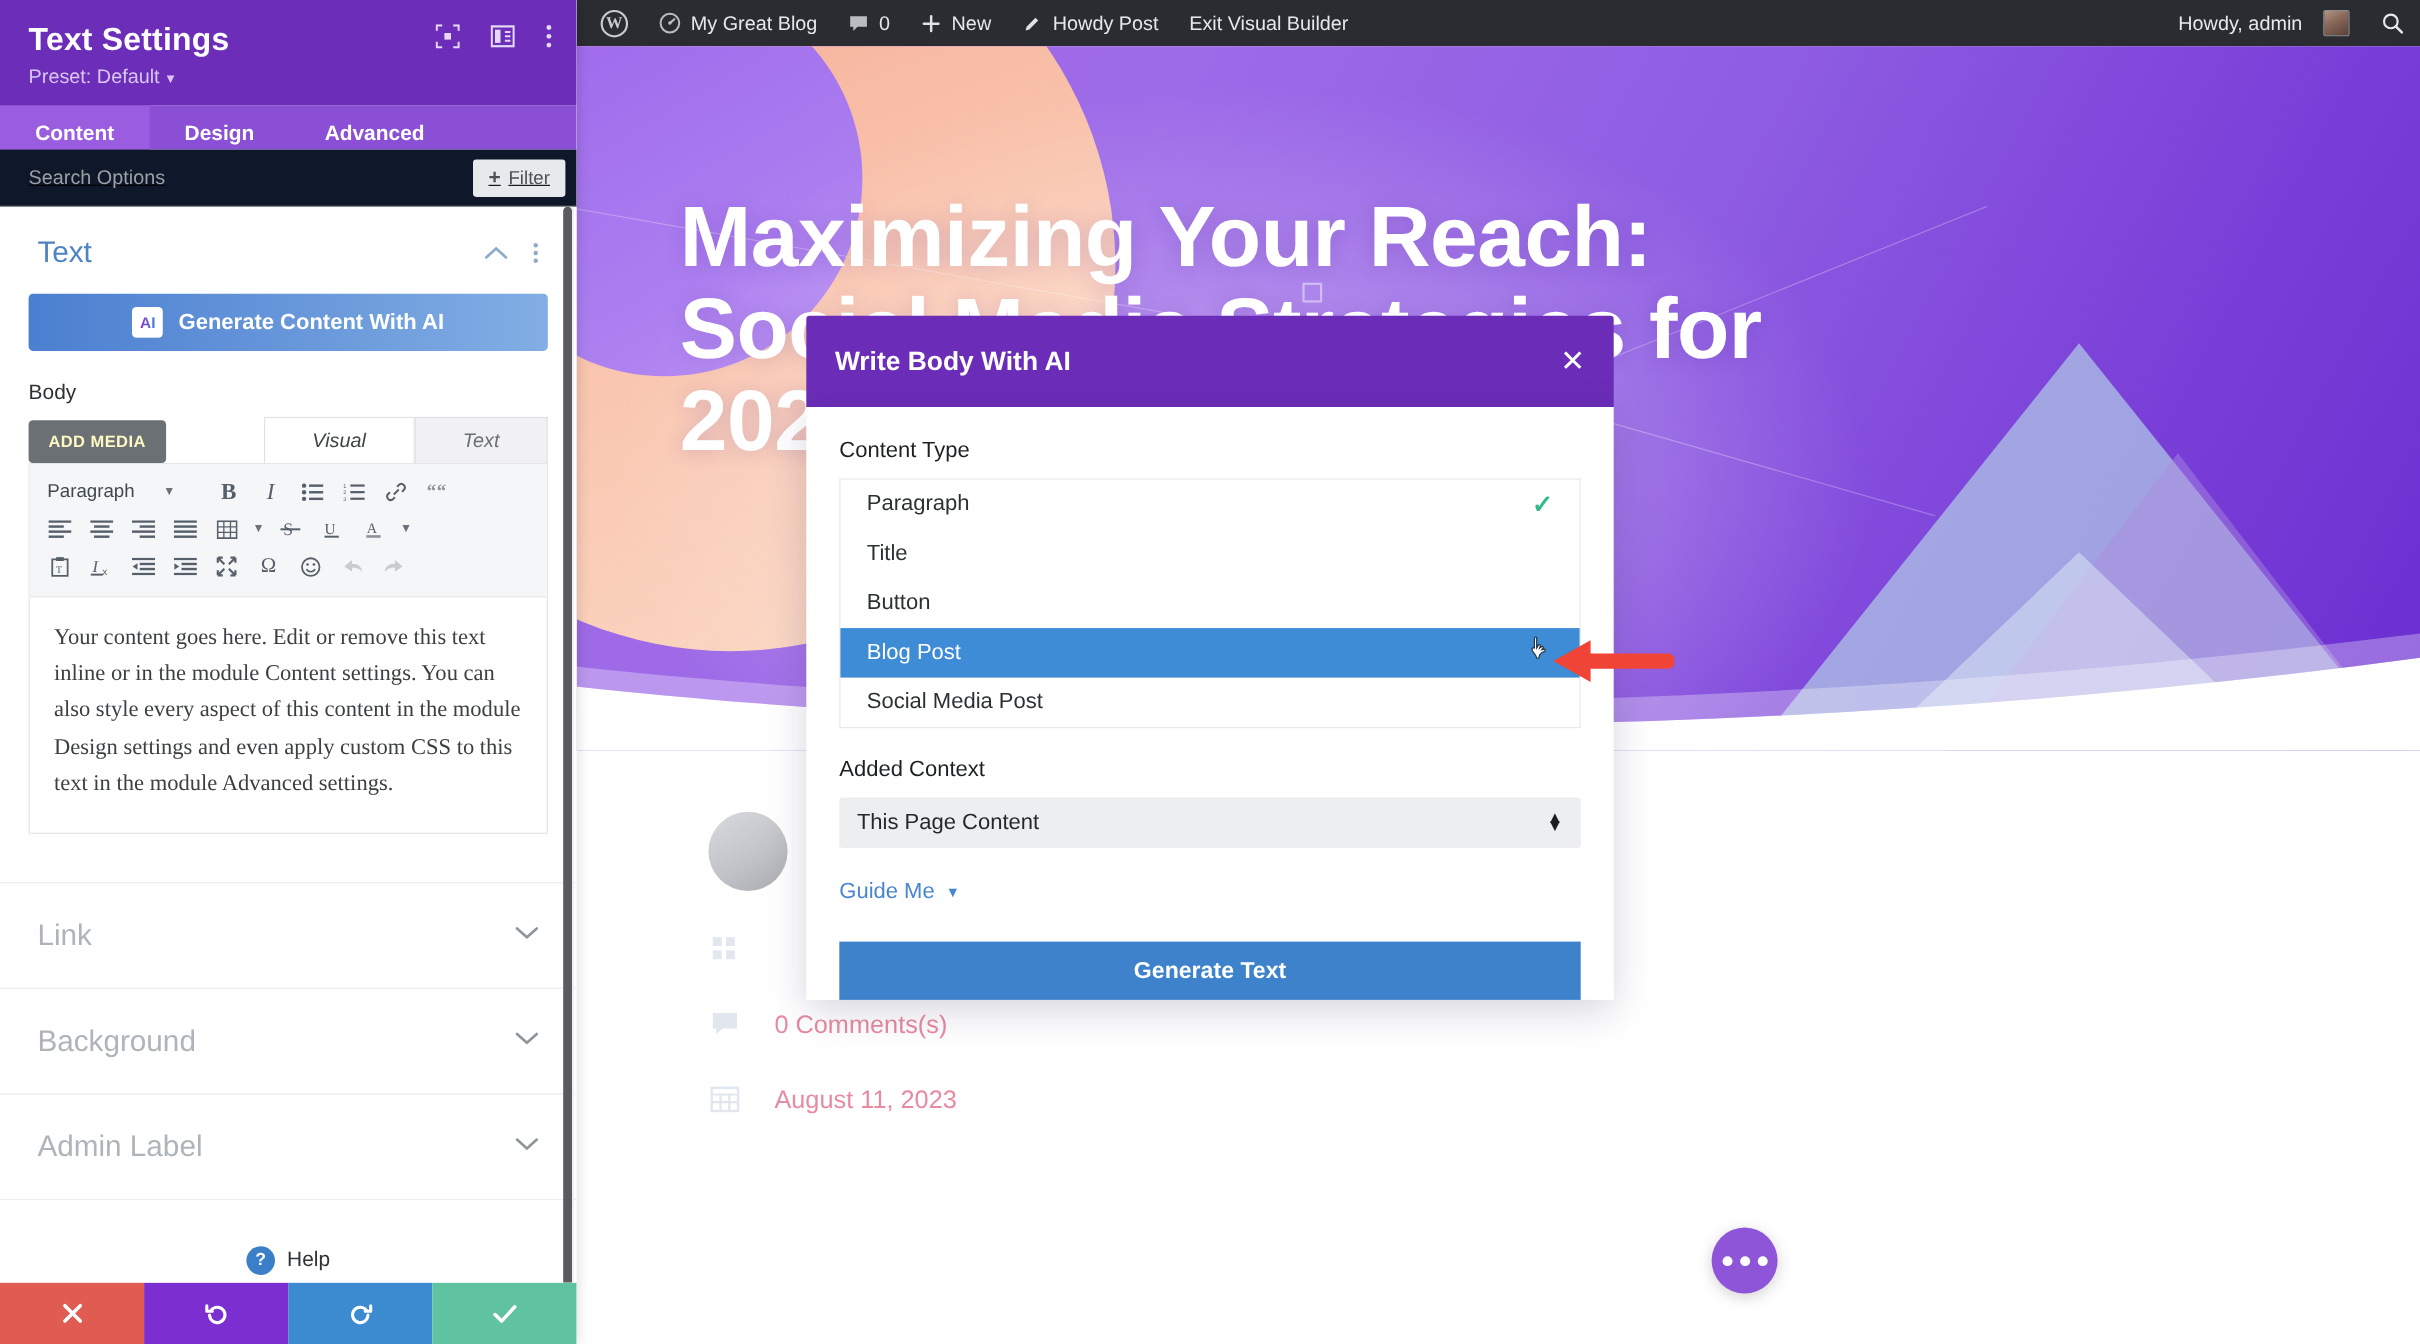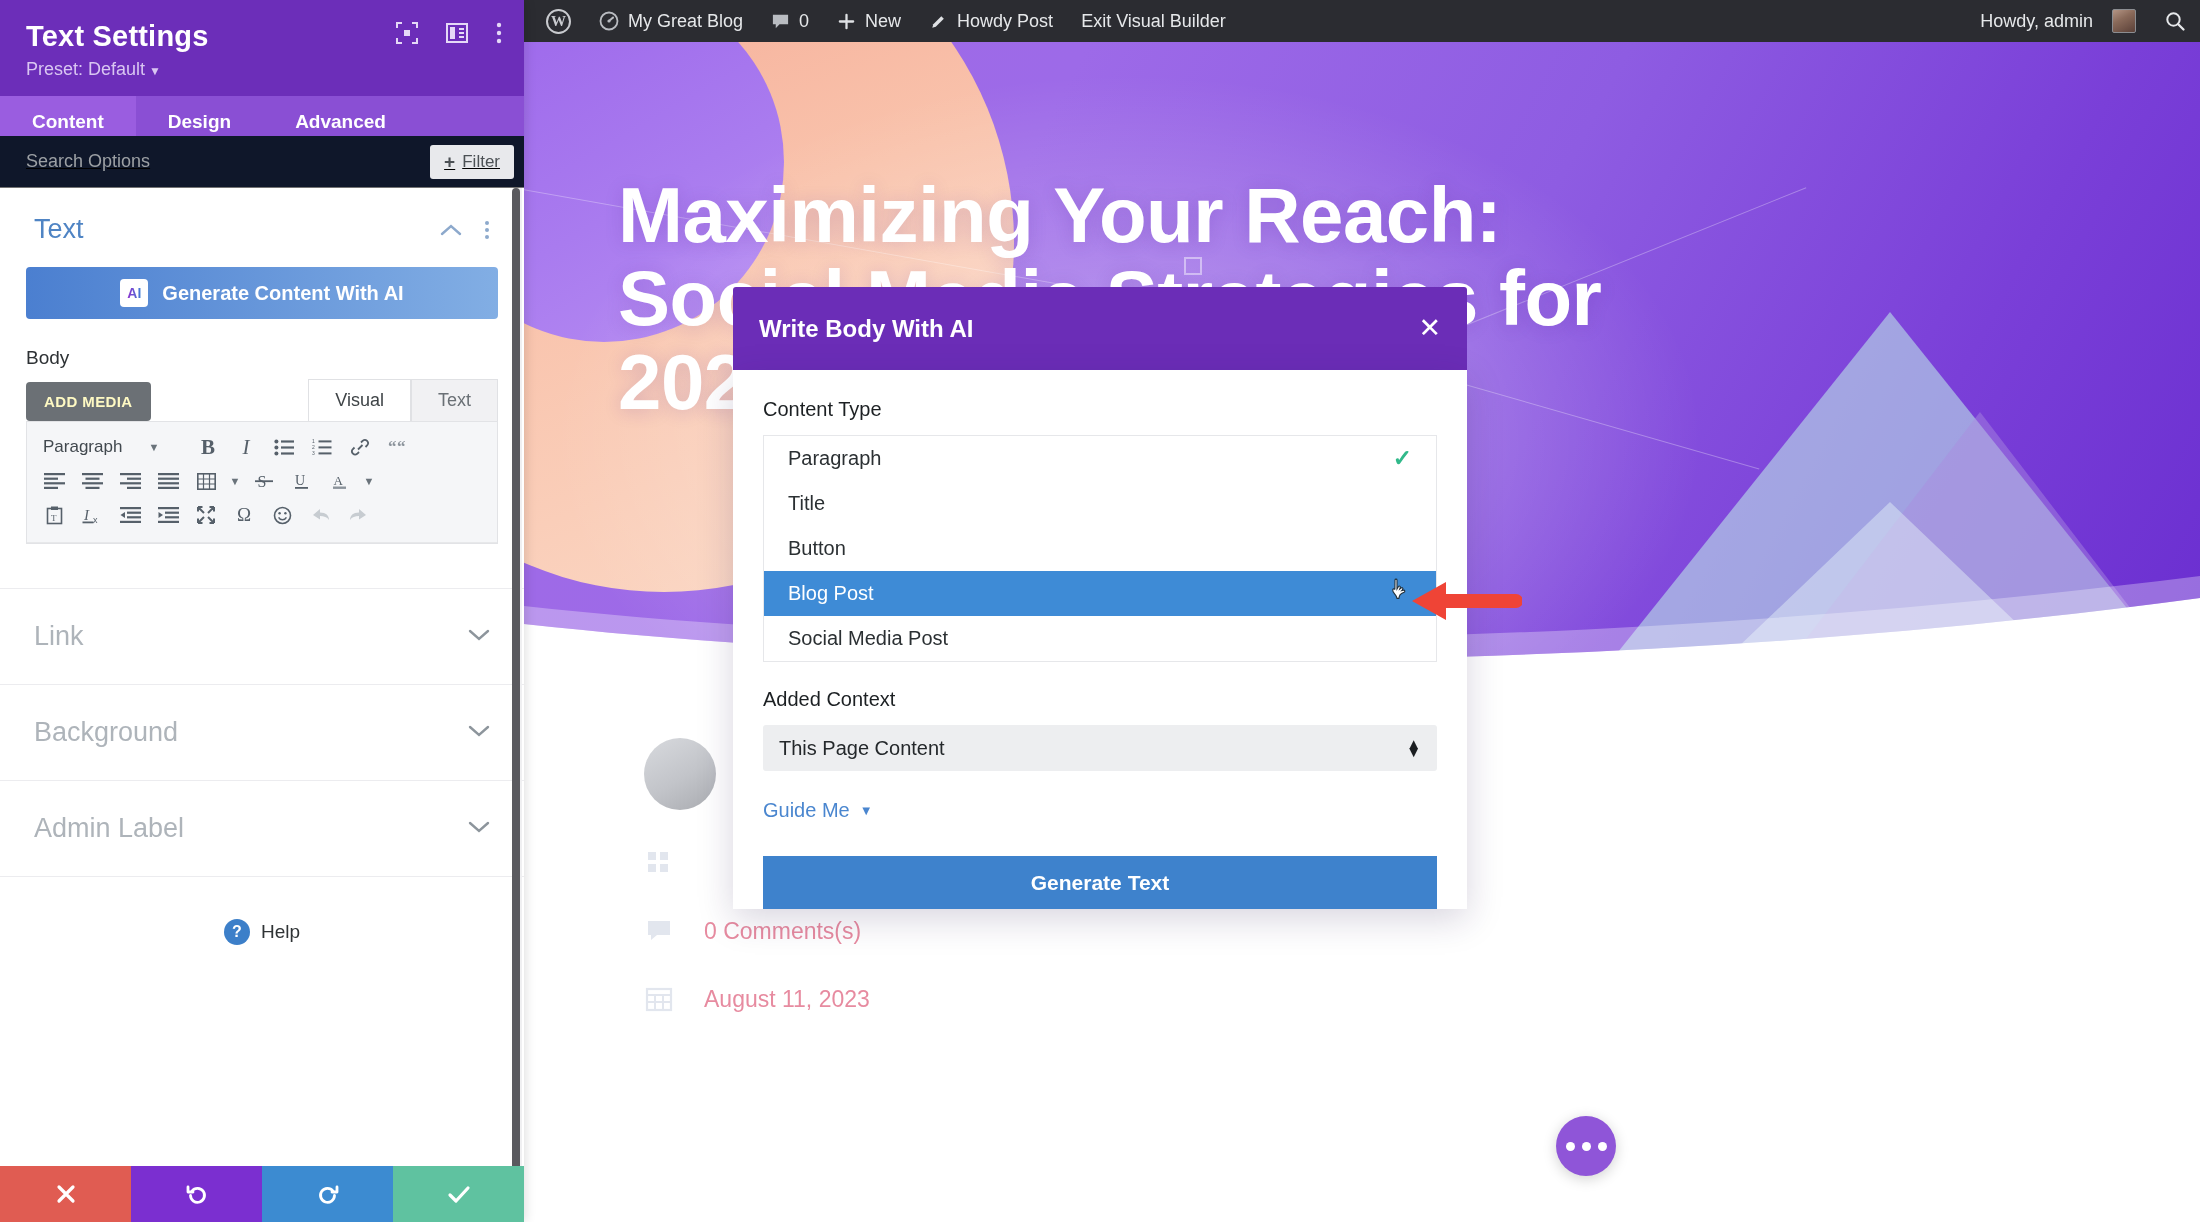--- a/index.html
+++ b/index.html
@@ -110,23 +110,24 @@
   }
   .editor-bar {
     display: flex; align-items: flex-end; padding: 0 26px; gap: 0;
   }
   .add-media {
     background: #6b7075; color: #fef9c3; font-size: 15px; font-weight: 700;
     letter-spacing: .4px; padding: 11px 18px; border-radius: 4px; cursor: pointer;
   }
   .vt-tabs { margin-left: auto; display: flex; }
   .vt-tab {
-    padding: 10px 26px; font-size: 18px; color: #6a7075;
+    padding: 10px 43px; font-size: 18px; color: #6a7075;
     border: 1px solid #e0e1e4; border-bottom: none; cursor: pointer;
     background: #f1f1f3;
+    font-style: italic;
   }
   .vt-tab.active { background: #fff; color: #3f4447; }
 
   .editor-box {
     margin: 0 26px; border: 1px solid #e2e3e6; background: #fff;
   }
   .tinymce-toolbar {
     background: #f5f6f8; border-bottom: 1px solid #e7e8ea;
     padding: 8px 10px 10px 10px;
   }
@@ -687,20 +688,21 @@
               </svg>
             </div>
             <div class="tb-item">
               <svg width="21" height="18" viewBox="0 0 21 18">
                 <path d="M18 9 L11 3 V6.5 C5 6.5 2 9.5 2 14 C4 11 7 10 11 10 V13.5 Z" fill="#c7ccd1"></path>
               </svg>
             </div>
           </div>
 
         </div>
+        <div class="editor-content">Your content goes here. Edit or remove this text inline or in the module Content settings. You can also style every aspect of this content in the module Design settings and even apply custom CSS to this text in the module Advanced settings.</div>
       </div>
 
       <div style="height:44px;"></div>
 
       <div class="accordion-row">
         <span class="atitle">Link</span>
         <span class="chev">
           <svg width="22" height="14" viewBox="0 0 22 14">
               <path d="M2 3 L11 11 L20 3" fill="none" stroke="#8d959c" stroke-width="2.4" stroke-linecap="round"></path>
             </svg>

